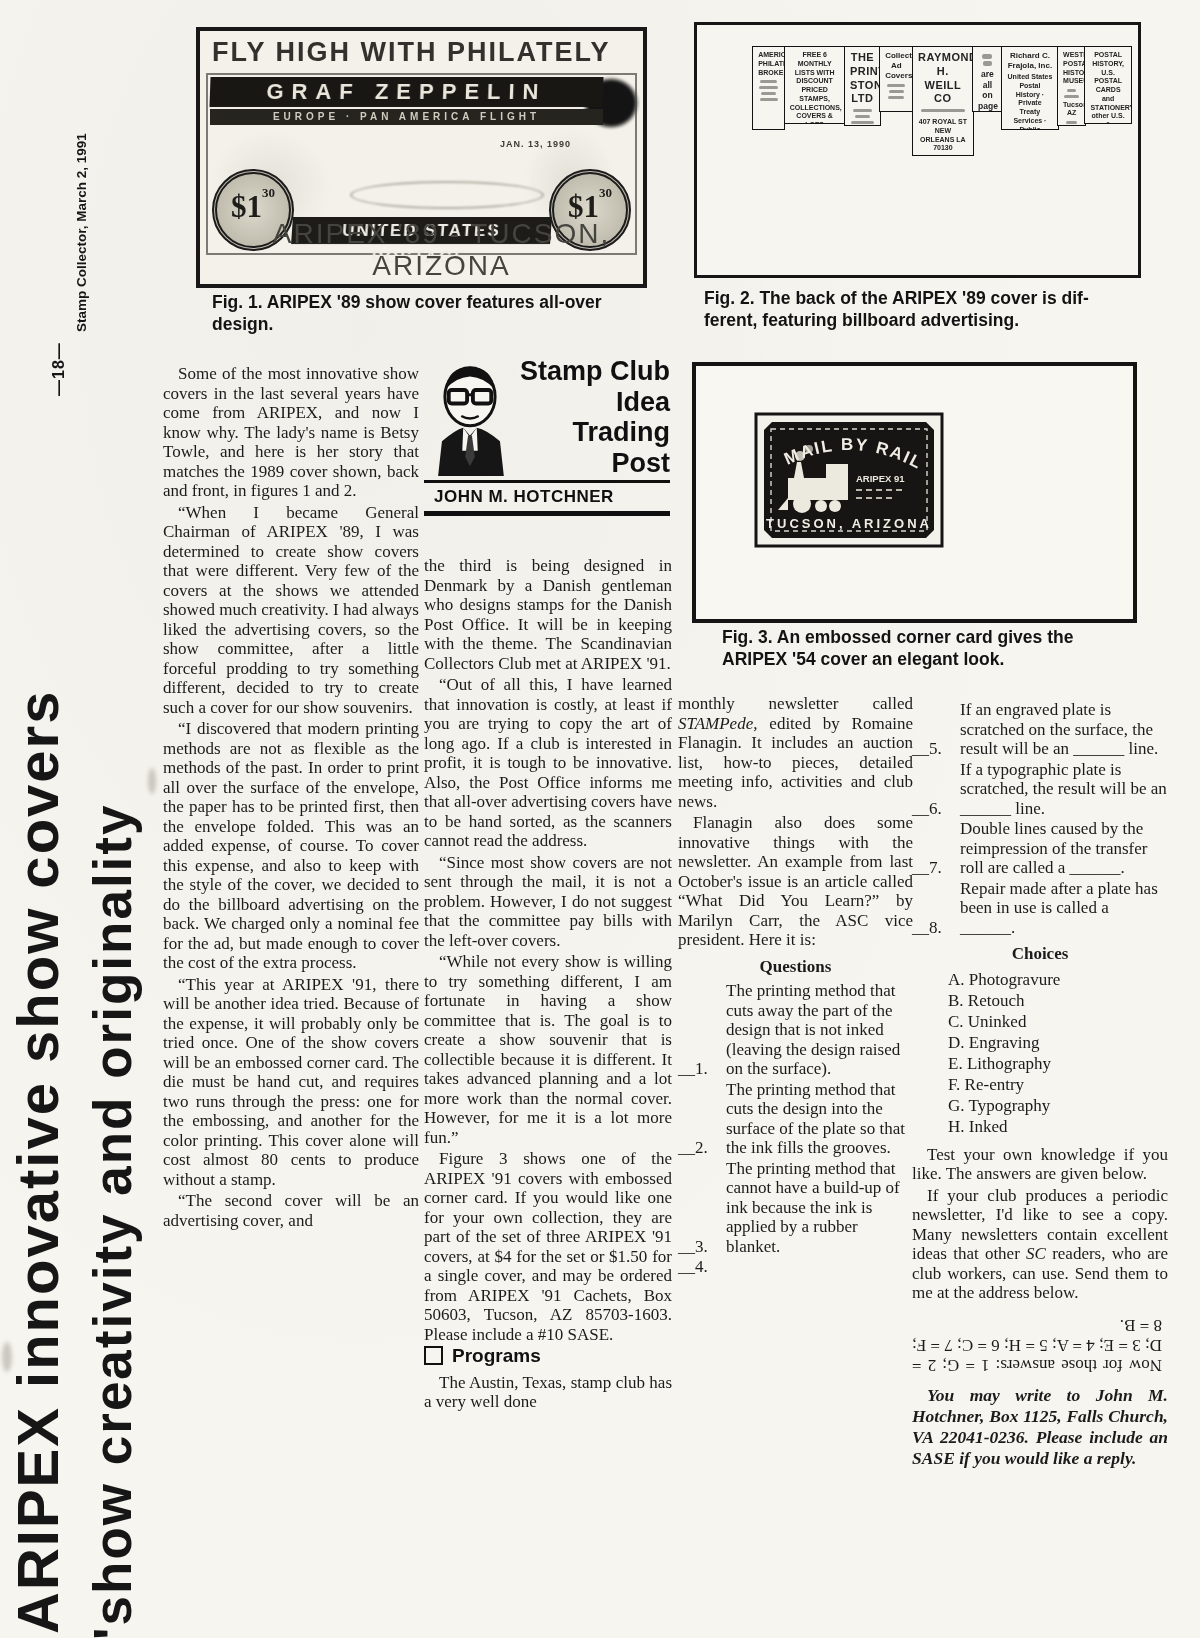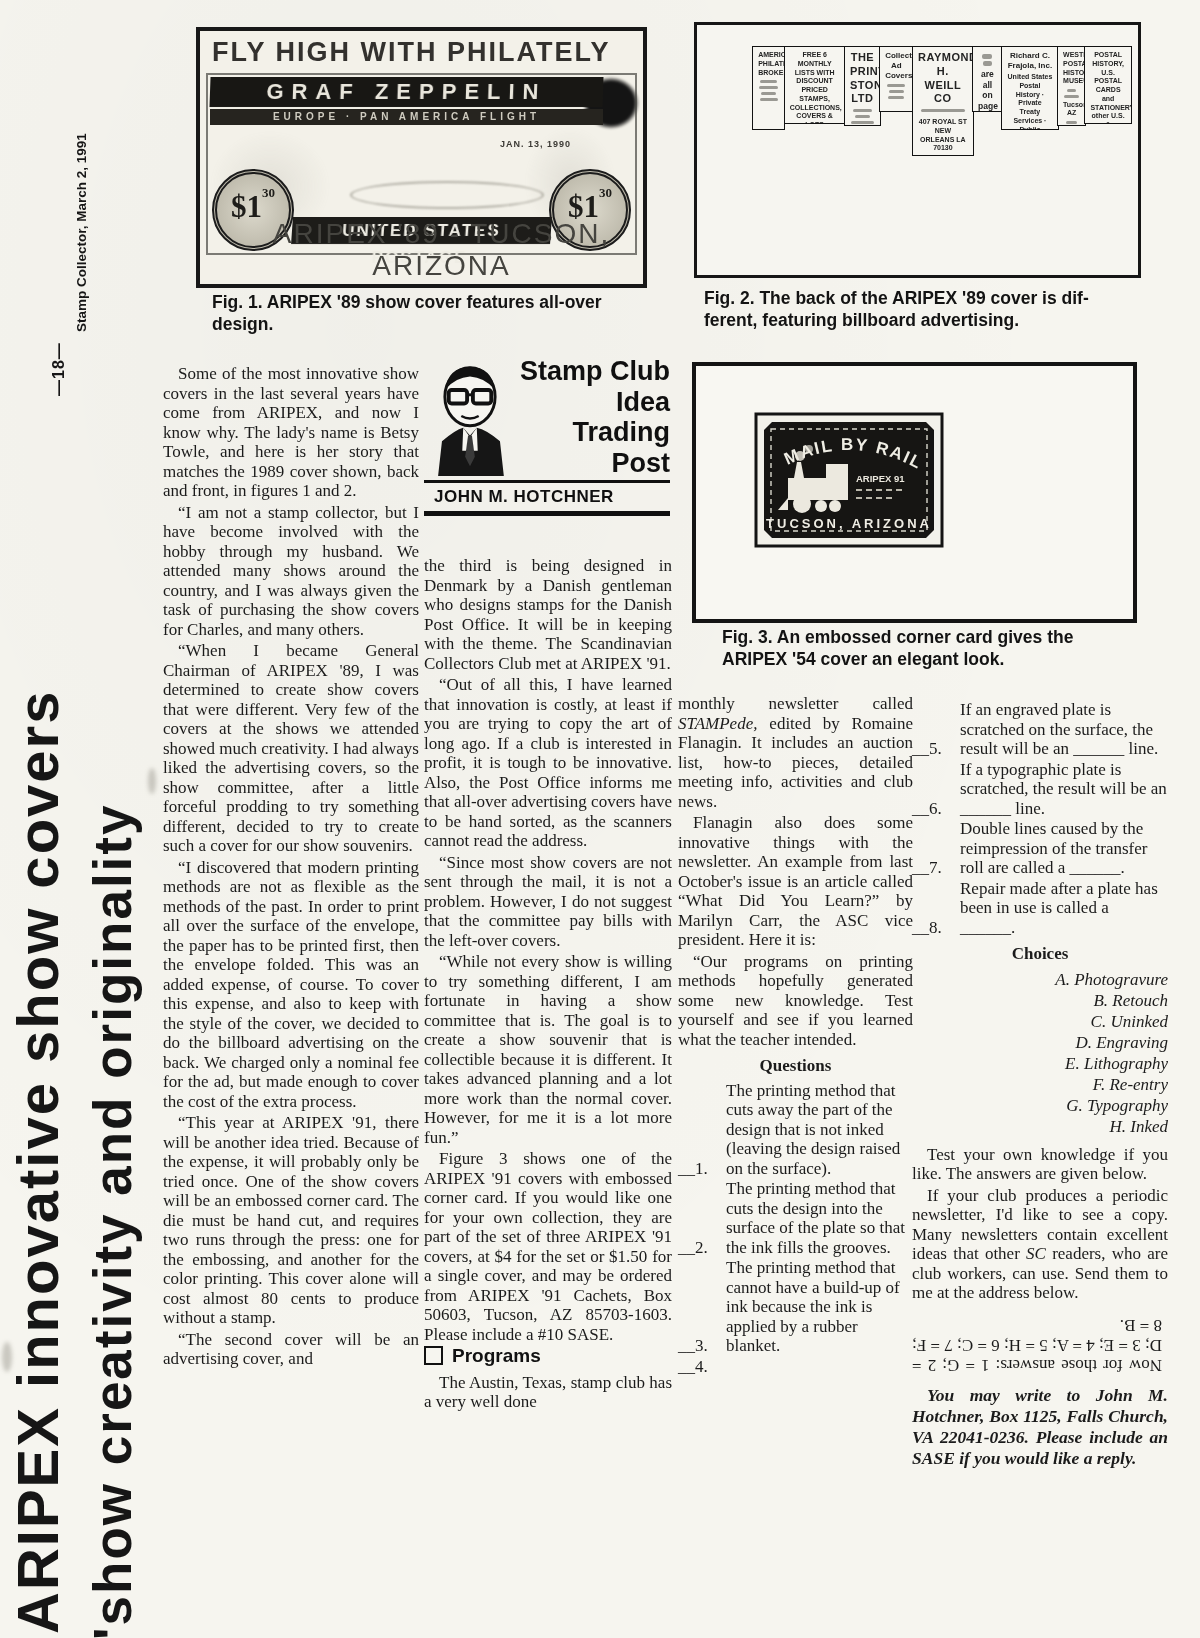--- a/index.html
+++ b/index.html
@@ -77,21 +77,21 @@
   #col1{left:163px;top:364px;width:256px;}
   #col2{left:424px;top:556px;width:248px;}
   #col3{left:678px;top:694px;width:235px;}
   #col4{left:912px;top:700px;width:256px;}
   .col p{margin:0 0 2px;text-indent:15px;}
   .col p.noind{text-indent:0;}
   .qh{text-align:center;font-weight:700;margin:7px 0 5px;}
   .q{display:flex;margin-bottom:1px;text-align:left;align-items:flex-end;}
   .qn{flex:0 0 48px;white-space:nowrap;}
   .qt{flex:1;}
-  .ch{padding-left:36px;line-height:21px;text-align:right;font-style:italic;}
+  .ch{padding-left:36px;line-height:21px;text-align:left;}
   .prog{display:flex;align-items:center;gap:9px;margin:1px 0 7px;
         font-family:"Liberation Sans",sans-serif;font-weight:700;font-size:19px;color:#111;}
   .prog .box{width:15px;height:15px;border:2.5px solid #111;}
   .answers{transform:rotate(180deg);width:250px;margin:12px 0 10px;line-height:20px;}
   .closing{font-style:italic;font-weight:700;font-size:17.5px;line-height:21px;text-indent:15px;}
   .smudge{position:absolute;background:#87847a;border-radius:50%;filter:blur(2px);opacity:.4;}
 </style>
 </head>
 <body>
 
@@ -247,21 +247,20 @@
       <text x="95" y="116" text-anchor="middle" font-family="Liberation Sans, sans-serif" font-size="13" font-weight="bold" letter-spacing="3" fill="#efede4">TUCSON, ARIZONA</text>
     </svg>
   </div>
   <div id="fig3-cap" class="caption">
     <div>Fig. 3. An embossed corner card gives the</div>
     <div>ARIPEX '54 cover an elegant look.</div>
   </div>
 
   <div id="col1" class="col">
     <p>Some of the most innovative show covers in the last several years have come from ARIPEX, and now I know why. The lady's name is Betsy Towle, and here is her story that matches the 1989 cover shown, back and front, in figures 1 and 2.</p>
-    <p>“I am not a stamp collector, but I have become involved with the hobby through my husband. We attended many shows around the country, and I was always given the task of purchasing the show covers for Charles, and many others.</p>
     <p>“When I became General Chairman of ARIPEX '89, I was determined to create show covers that were different. Very few of the covers at the shows we attended showed much creativity. I had always liked the advertising covers, so the show committee, after a little forceful prodding to try something different, decided to try to create such a cover for our show souvenirs.</p>
     <p>“I discovered that modern printing methods are not as flexible as the methods of the past. In order to print all over the surface of the envelope, the paper has to be printed first, then the envelope folded. This was an added expense, of course. To cover this expense, and also to keep with the style of the cover, we decided to do the billboard advertising on the back. We charged only a nominal fee for the ad, but made enough to cover the cost of the extra process.</p>
     <p>“This year at ARIPEX '91, there will be another idea tried. Because of the expense, it will probably only be tried once. One of the show covers will be an embossed corner card. The die must be hand cut, and requires two runs through the press: one for the embossing, and another for the color printing. This cover alone will cost almost 80 cents to produce without a stamp.</p>
     <p>“The second cover will be an advertising cover, and</p>
   </div>
 
   <div id="col2" class="col">
     <p class="noind">the third is being designed in Denmark by a Danish gentleman who designs stamps for the Danish Post Office. It will be in keeping with the theme. The Scandinavian Collectors Club met at ARIPEX '91.</p>
     <p>“Out of all this, I have learned that innovation is costly, at least if you are trying to copy the art of long ago. If a club is interested in profit, it is tough to be innovative. Also, the Post Office informs me that all-over advertising covers have to be hand sorted, as the scanners cannot read the address.</p>
     <p>“Since most show covers are not sent through the mail, it is not a problem. However, I do not suggest that the committee pay bills with the left-over covers.</p>
@@ -270,21 +269,20 @@
     <div class="prog">
       <span class="box"></span>
       <span>Programs</span>
     </div>
     <p>The Austin, Texas, stamp club has a very well done</p>
   </div>
 
   <div id="col3" class="col">
     <p class="noind"><span>monthly newsletter called </span><i>STAMPede,</i><span> edited by Romaine Flanagin. It includes an auction list, how-to pieces, detailed meeting info, activities and club news.</span></p>
     <p>Flanagin also does some innovative things with the newsletter. An example from last October's issue is an article called “What Did You Learn?” by Marilyn Carr, the ASC vice president. Here it is:</p>
-    <p>“Our programs on printing methods hopefully generated some new knowledge. Test yourself and see if you learned what the teacher intended.</p>
     <div class="qh">Questions</div>
     <div class="q">
       <span class="qn">__1.</span>
       <span class="qt">The printing method that cuts away the part of the design that is not inked (leaving the design raised on the surface).</span>
     </div>
     <div class="q">
       <span class="qn">__2.</span>
       <span class="qt">The printing method that cuts the design into the surface of the plate so that the ink fills the grooves.</span>
     </div>
     <div class="q">

